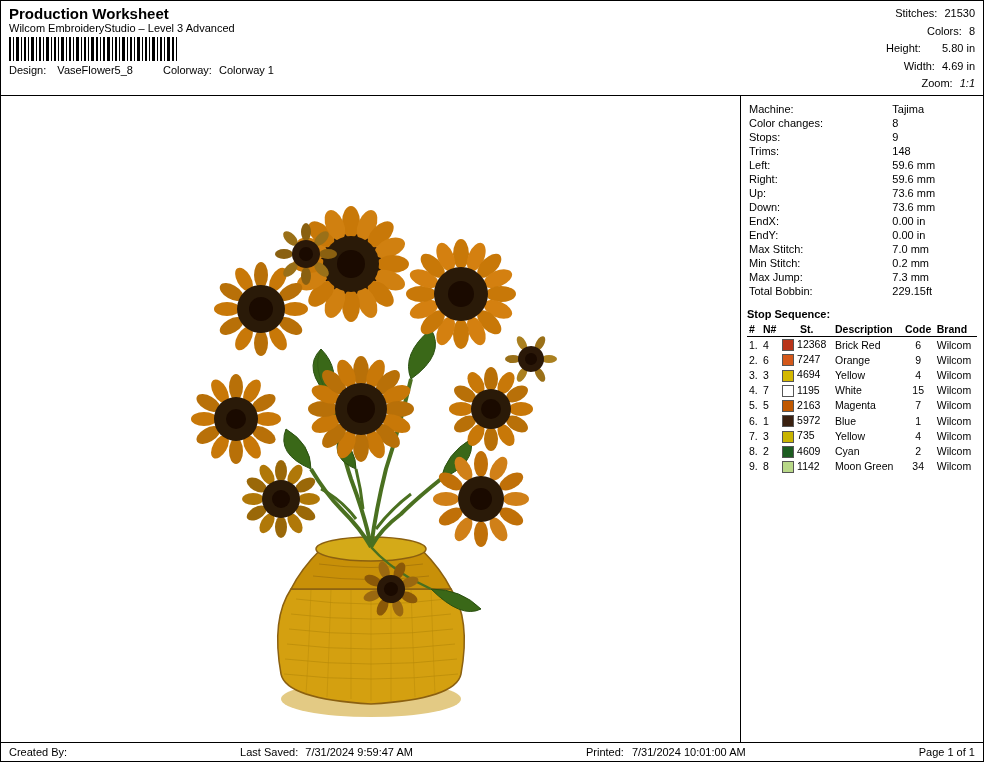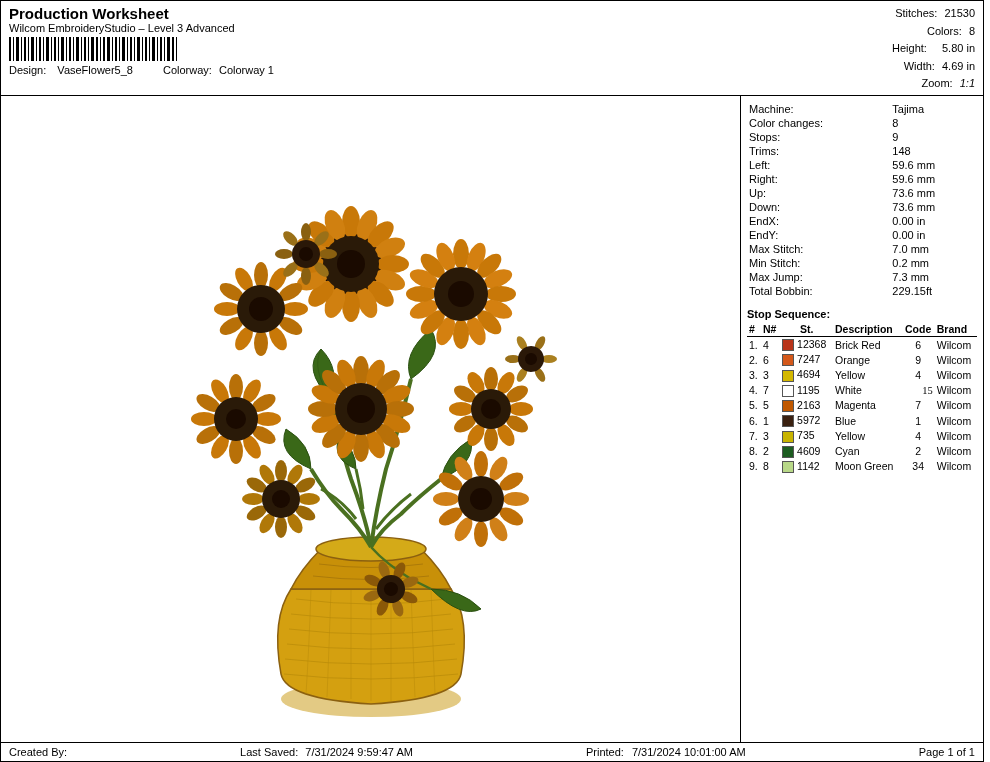--- a/index.html
+++ b/index.html
@@ -196,21 +196,21 @@
       <div>
         <span>Stitches:</span>
         <span style="margin-left:4px;">21530</span>
       </div>
       <div>
         <span>Colors:</span>
         <span style="margin-left:4px;">8</span>
       </div>
       <div>
         <span>Height:</span>
-        <span style="margin-left:12px;text-align:center;">5.80 in</span>
+        <span style="margin-left:18px;text-align:center;">5.80 in</span>
       </div>
       <div>
         <span>Width:</span>
         <span style="margin-left:4px;">4.69 in</span>
       </div>
       <div>
         <span>Zoom:</span>
         <span style="margin-left:4px;font-style:italic;">1:1</span>
       </div>
     </div>
@@ -571,21 +571,21 @@
     <td>Wilcom</td>
   </tr>
             <tr>
     <td>4.</td>
     <td>7</td>
     <td>
       <span class="color-swatch" style="background:#FFFFFF;"></span>
       1195
     </td>
     <td>White</td>
-    <td style="text-align:right;font-family:Liberation Serif, serif;">15</td>
+    <td style="text-align:center;">15</td>
     <td>Wilcom</td>
   </tr>
             <tr>
     <td>5.</td>
     <td>5</td>
     <td>
       <span class="color-swatch" style="background:#C05800;"></span>
       2163
     </td>
     <td>Magenta</td>

